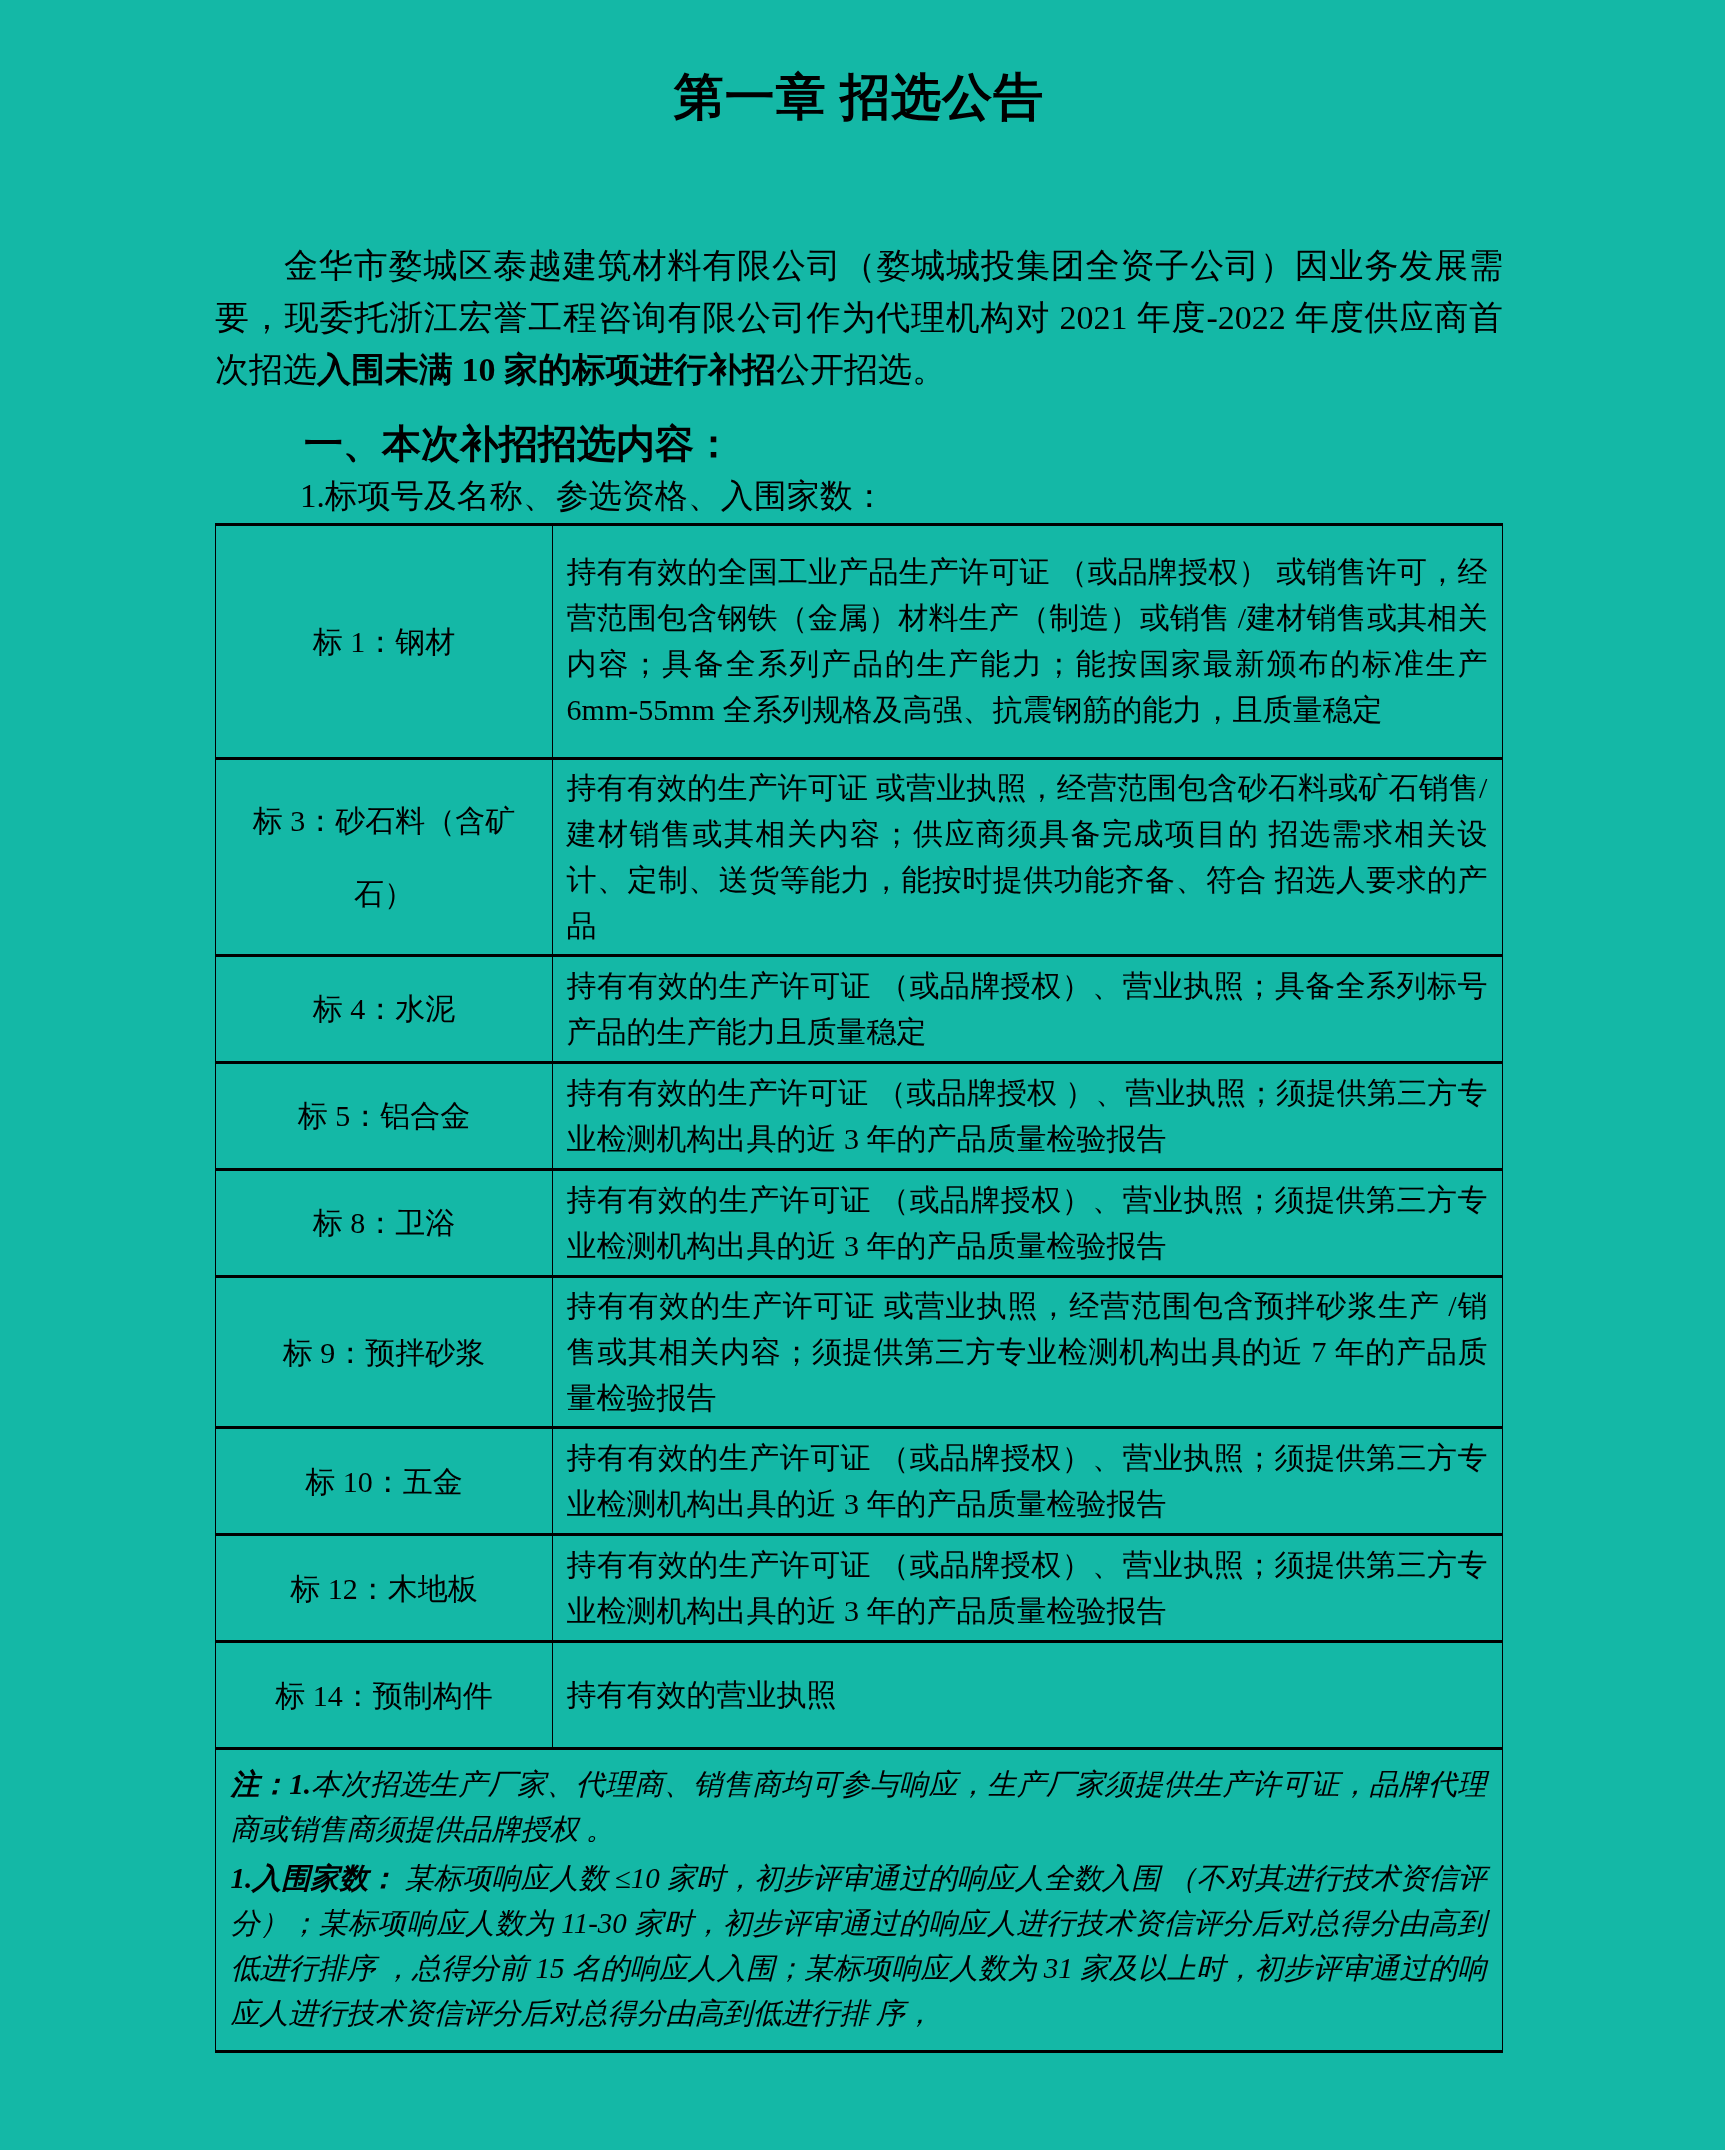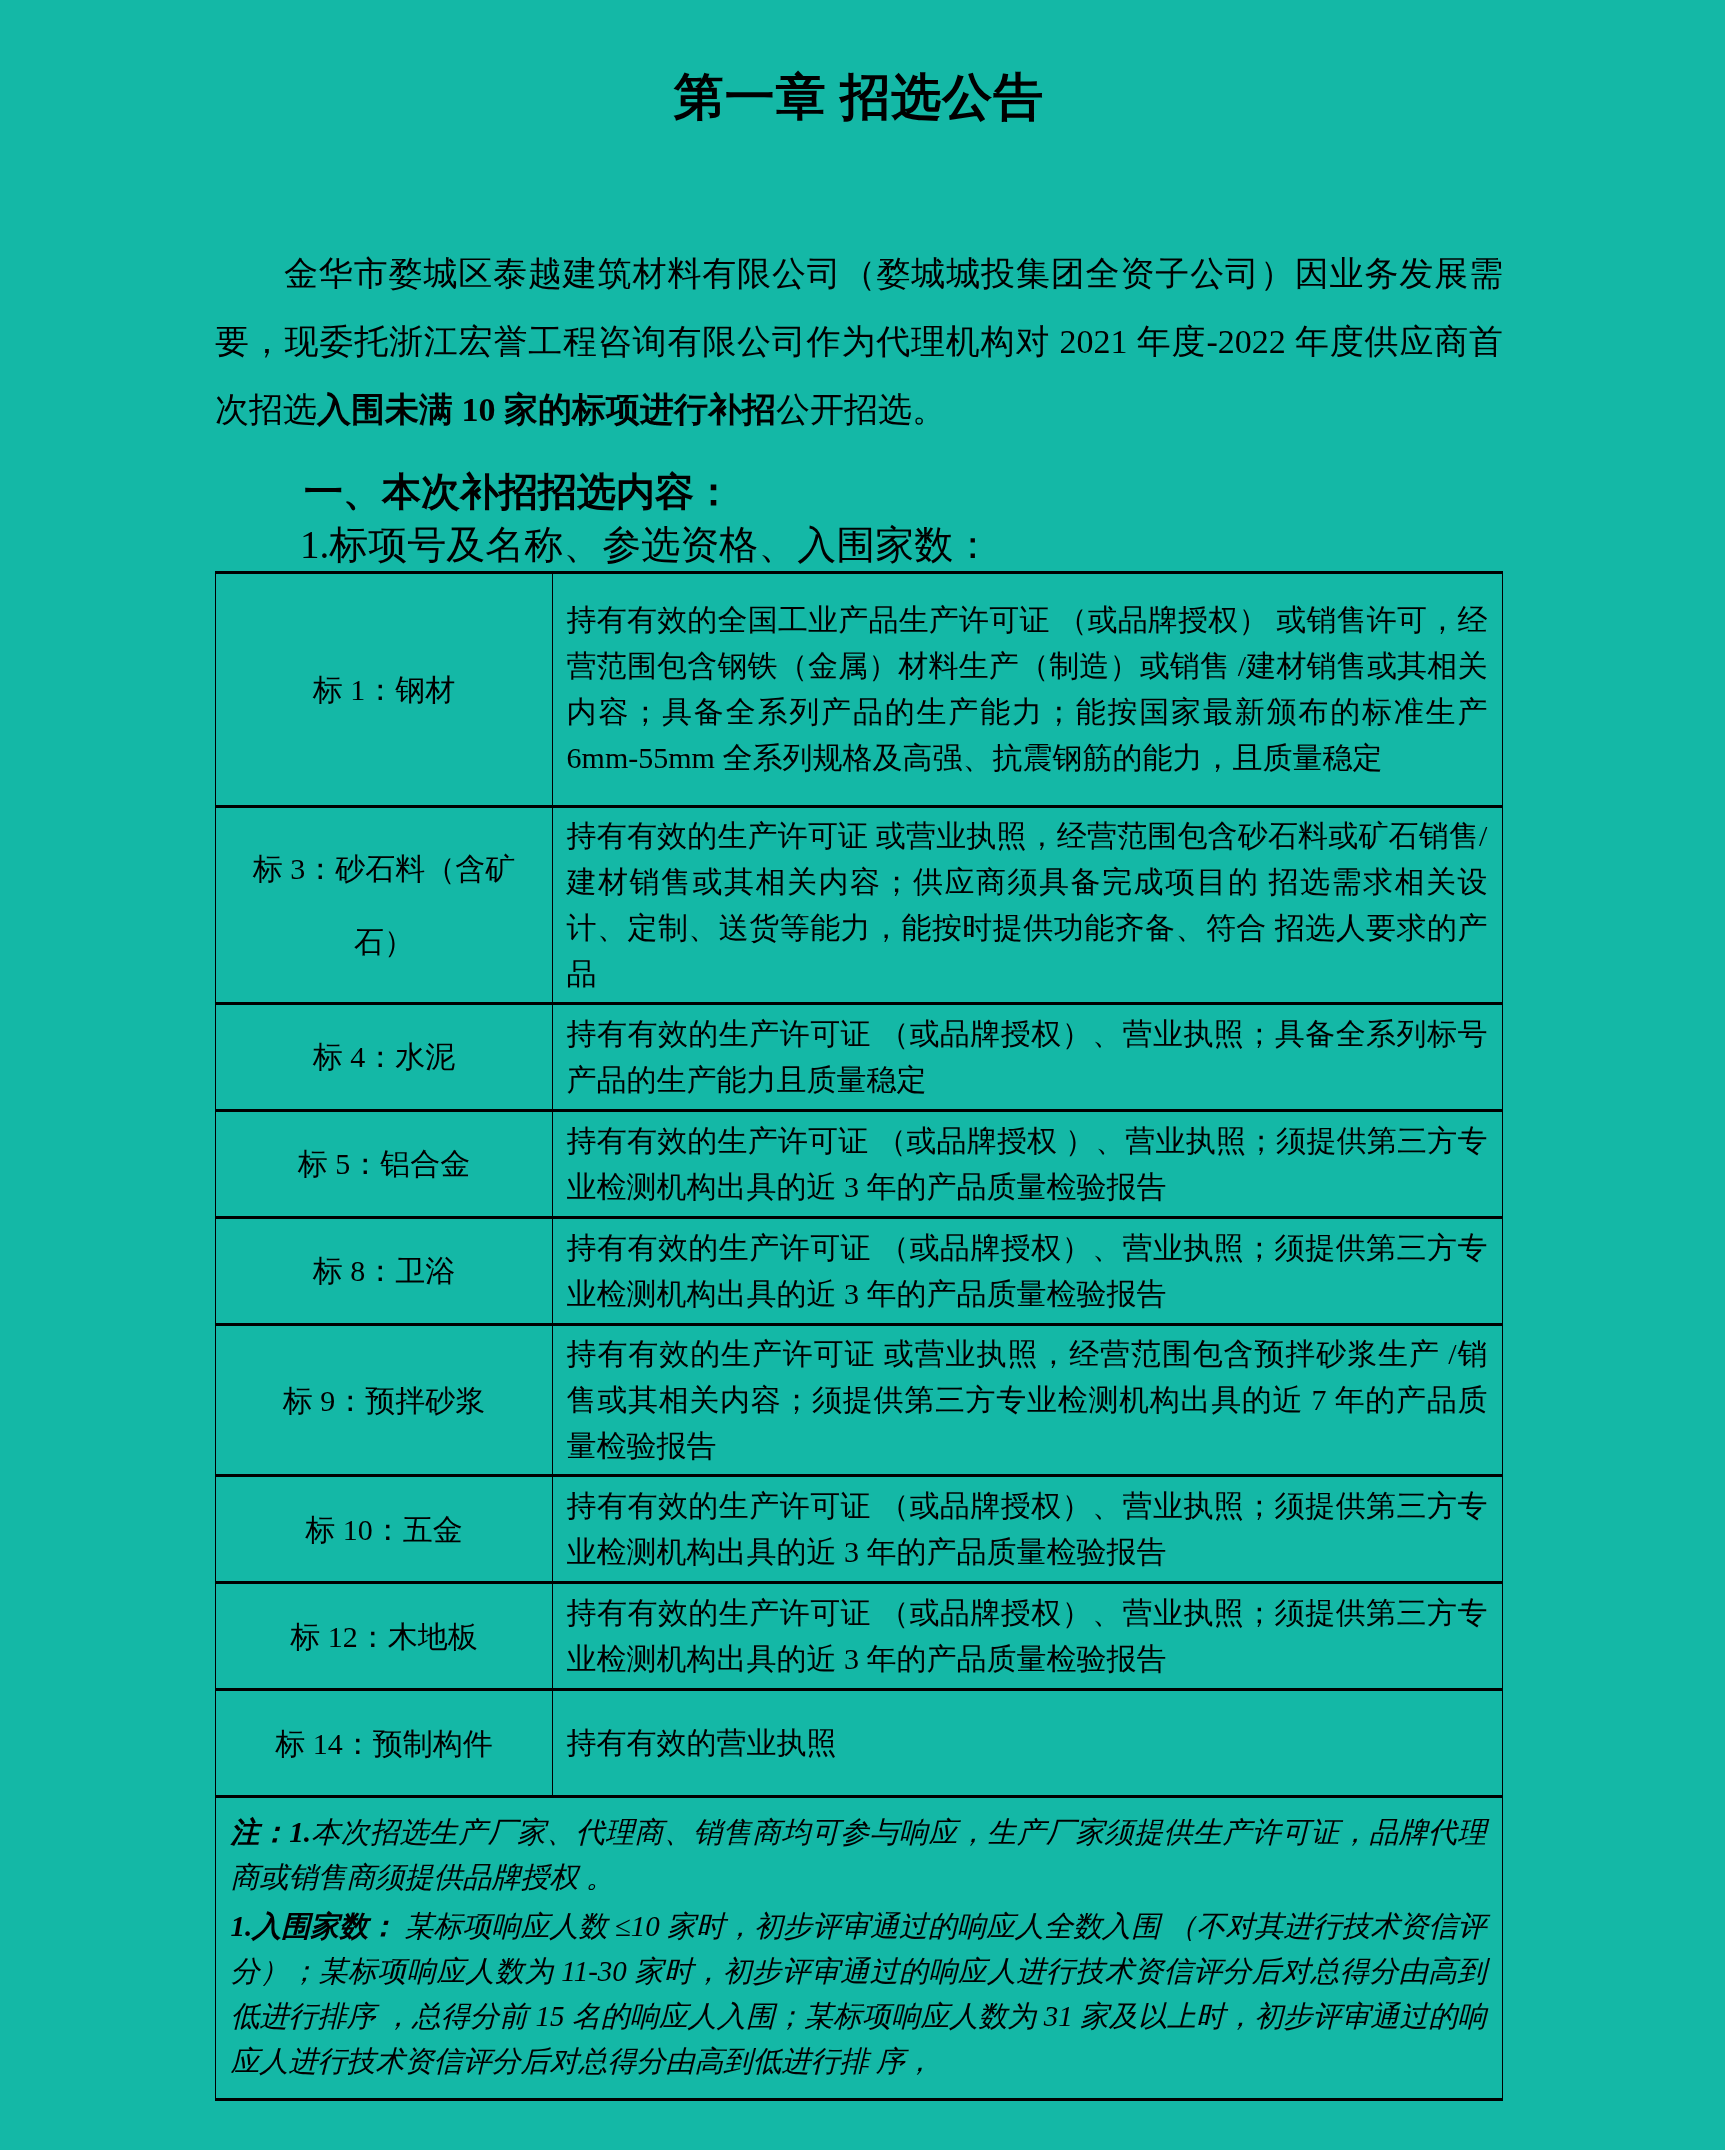--- a/index.html
+++ b/index.html
@@ -14,32 +14,32 @@
   .content { position: absolute; left: 215px; top: 0; width: 1288px; }
 
   .doc-title {
     margin: 65px 0 0 0;
     font-size: 50px; font-weight: bold;
     text-align: center; line-height: 65px;
     letter-spacing: 1px;
   }
   .intro {
     margin: 110px 0 0 0;
-    font-size: 34px; line-height: 68px;
+    font-size: 34px; line-height: 52px;
     text-align: justify;
     text-indent: 69px;
   }
   .section-heading {
     margin: 22px 0 0 89px;
     font-size: 39px; font-weight: bold;
     line-height: 51px;
   }
   .sub-heading {
     margin: 8.3px 0 0 85px;
-    font-size: 39px; line-height: 39px;
+    font-size: 33px; line-height: 39px;
   }
 
   table.qual {
     border-collapse: collapse;
     table-layout: fixed;
     width: 1288px;
     margin-top: 6.3px;
   }
   table.qual col.c1 { width: 337px; }
   table.qual th, table.qual td {

